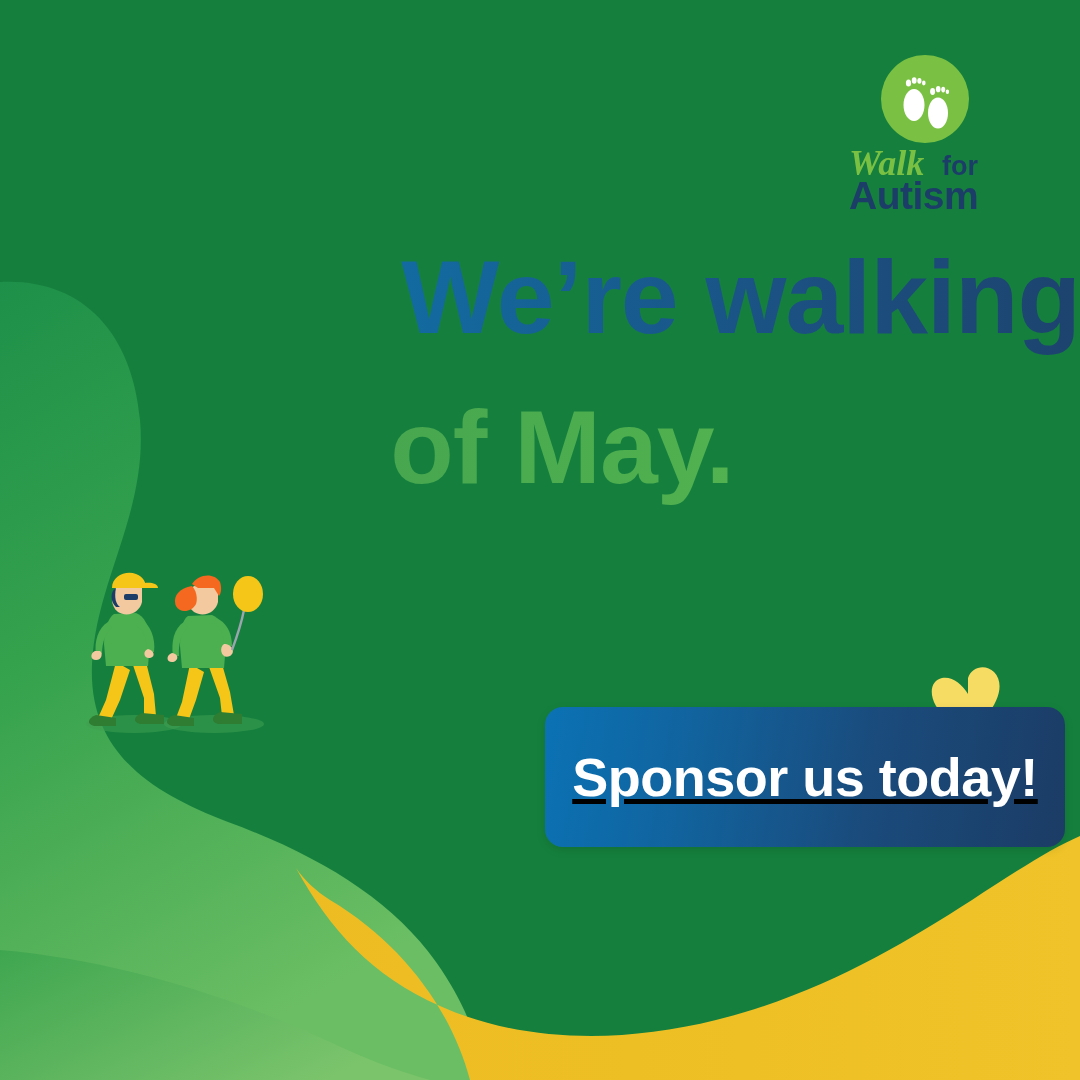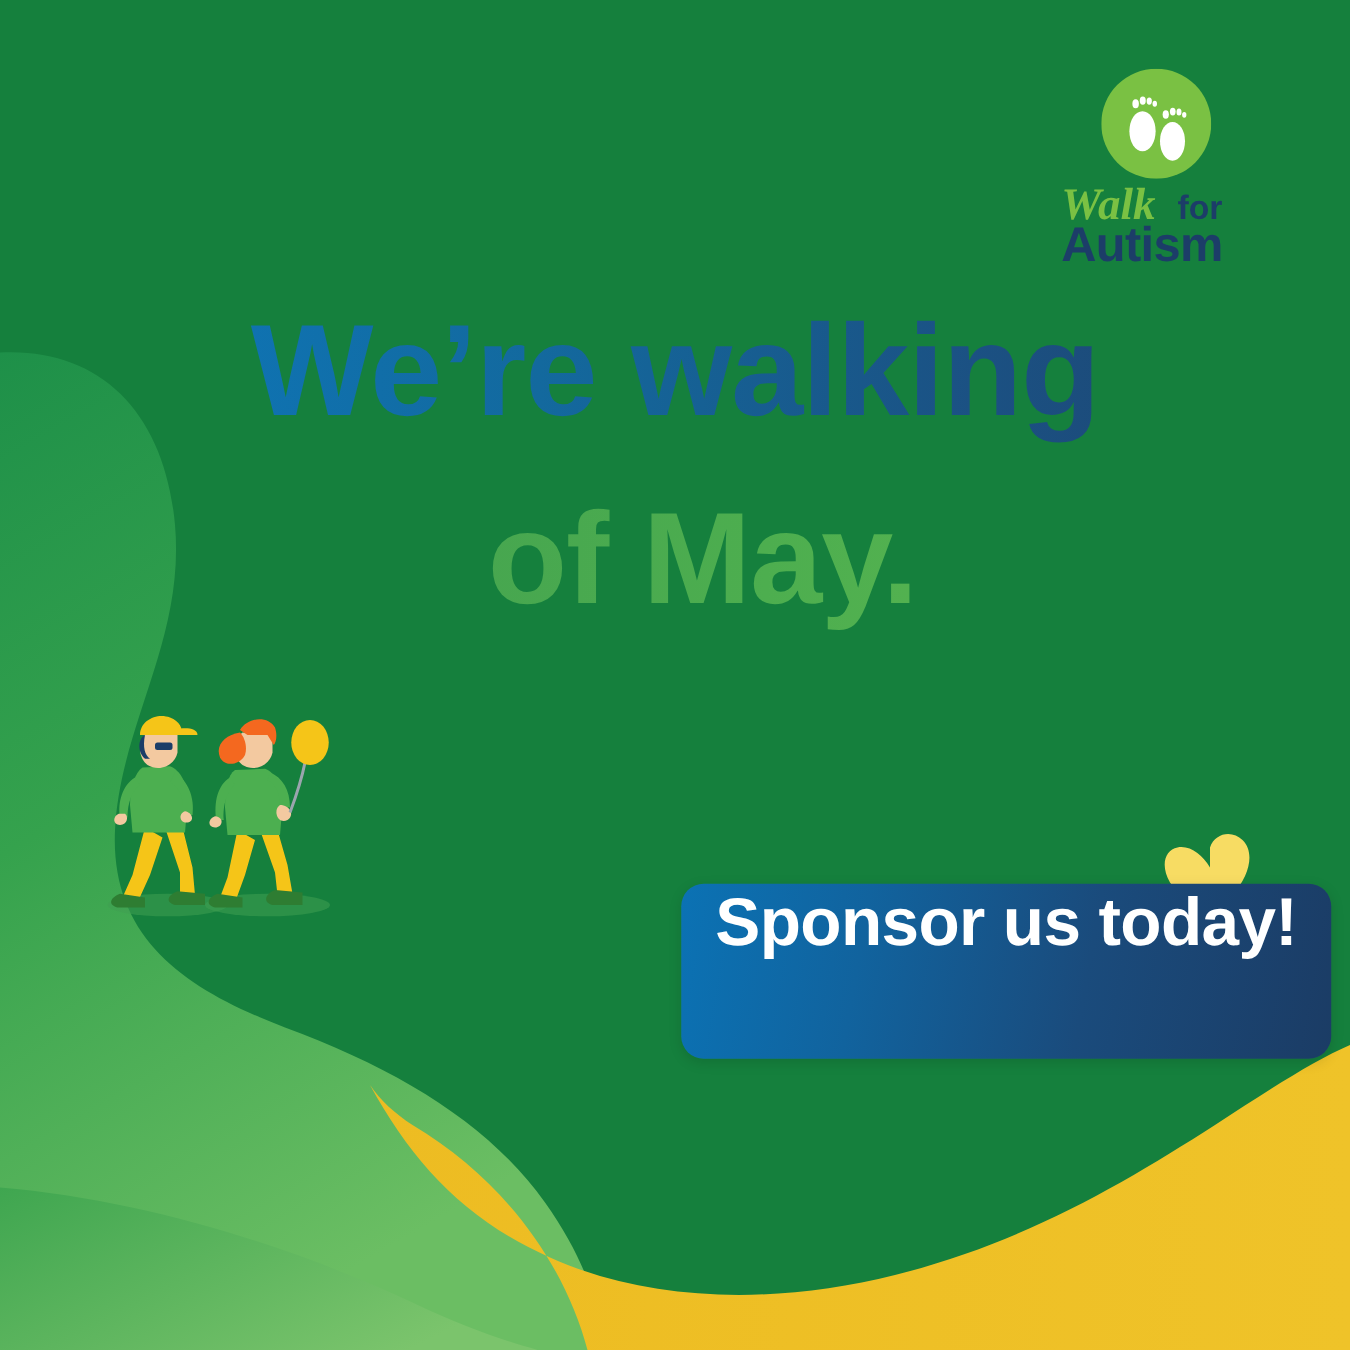--- a/index.html
+++ b/index.html
@@ -63,20 +63,21 @@
     font-size: 104px;
     line-height: 150px;
     letter-spacing: -1px;
     white-space: nowrap;
   }
   .hl-blue {
     background: linear-gradient(90deg, #0C7AC0 0%, #13699E 40%, #1B5183 72%, #1D436E 100%);
     -webkit-background-clip: text;
     background-clip: text;
     color: transparent;
+    text-align: right;
     -webkit-text-fill-color: transparent;
   }
   .hl-green {
     background: linear-gradient(90deg, #3E9B50 0%, #4DAE4F 55%, #62BB52 100%);
     -webkit-background-clip: text;
     background-clip: text;
     color: transparent;
     margin-left: 44px;
     -webkit-text-fill-color: transparent;
   }
@@ -85,22 +86,24 @@
   #cta-button {
     position: absolute;
     left: 545px;
     top: 707px;
     width: 520px;
     height: 140px;
     border-radius: 18px;
     background: linear-gradient(100deg, #0B72B4 0%, #11639E 28%, #1A4B7C 62%, #1B3C65 100%);
     box-shadow: 0 3px 10px rgba(0,0,0,0.12);
     display: flex;
+    align-items: center;
     justify-content: center;
     cursor: pointer;
+    text-decoration: underline;
   }
   #cta-label {
     color: #ffffff;
     font-family: "Liberation Sans", sans-serif;
     font-weight: bold;
     font-size: 54px;
     letter-spacing: -0.5px;
     white-space: nowrap;
   }
   #cta-heart {

